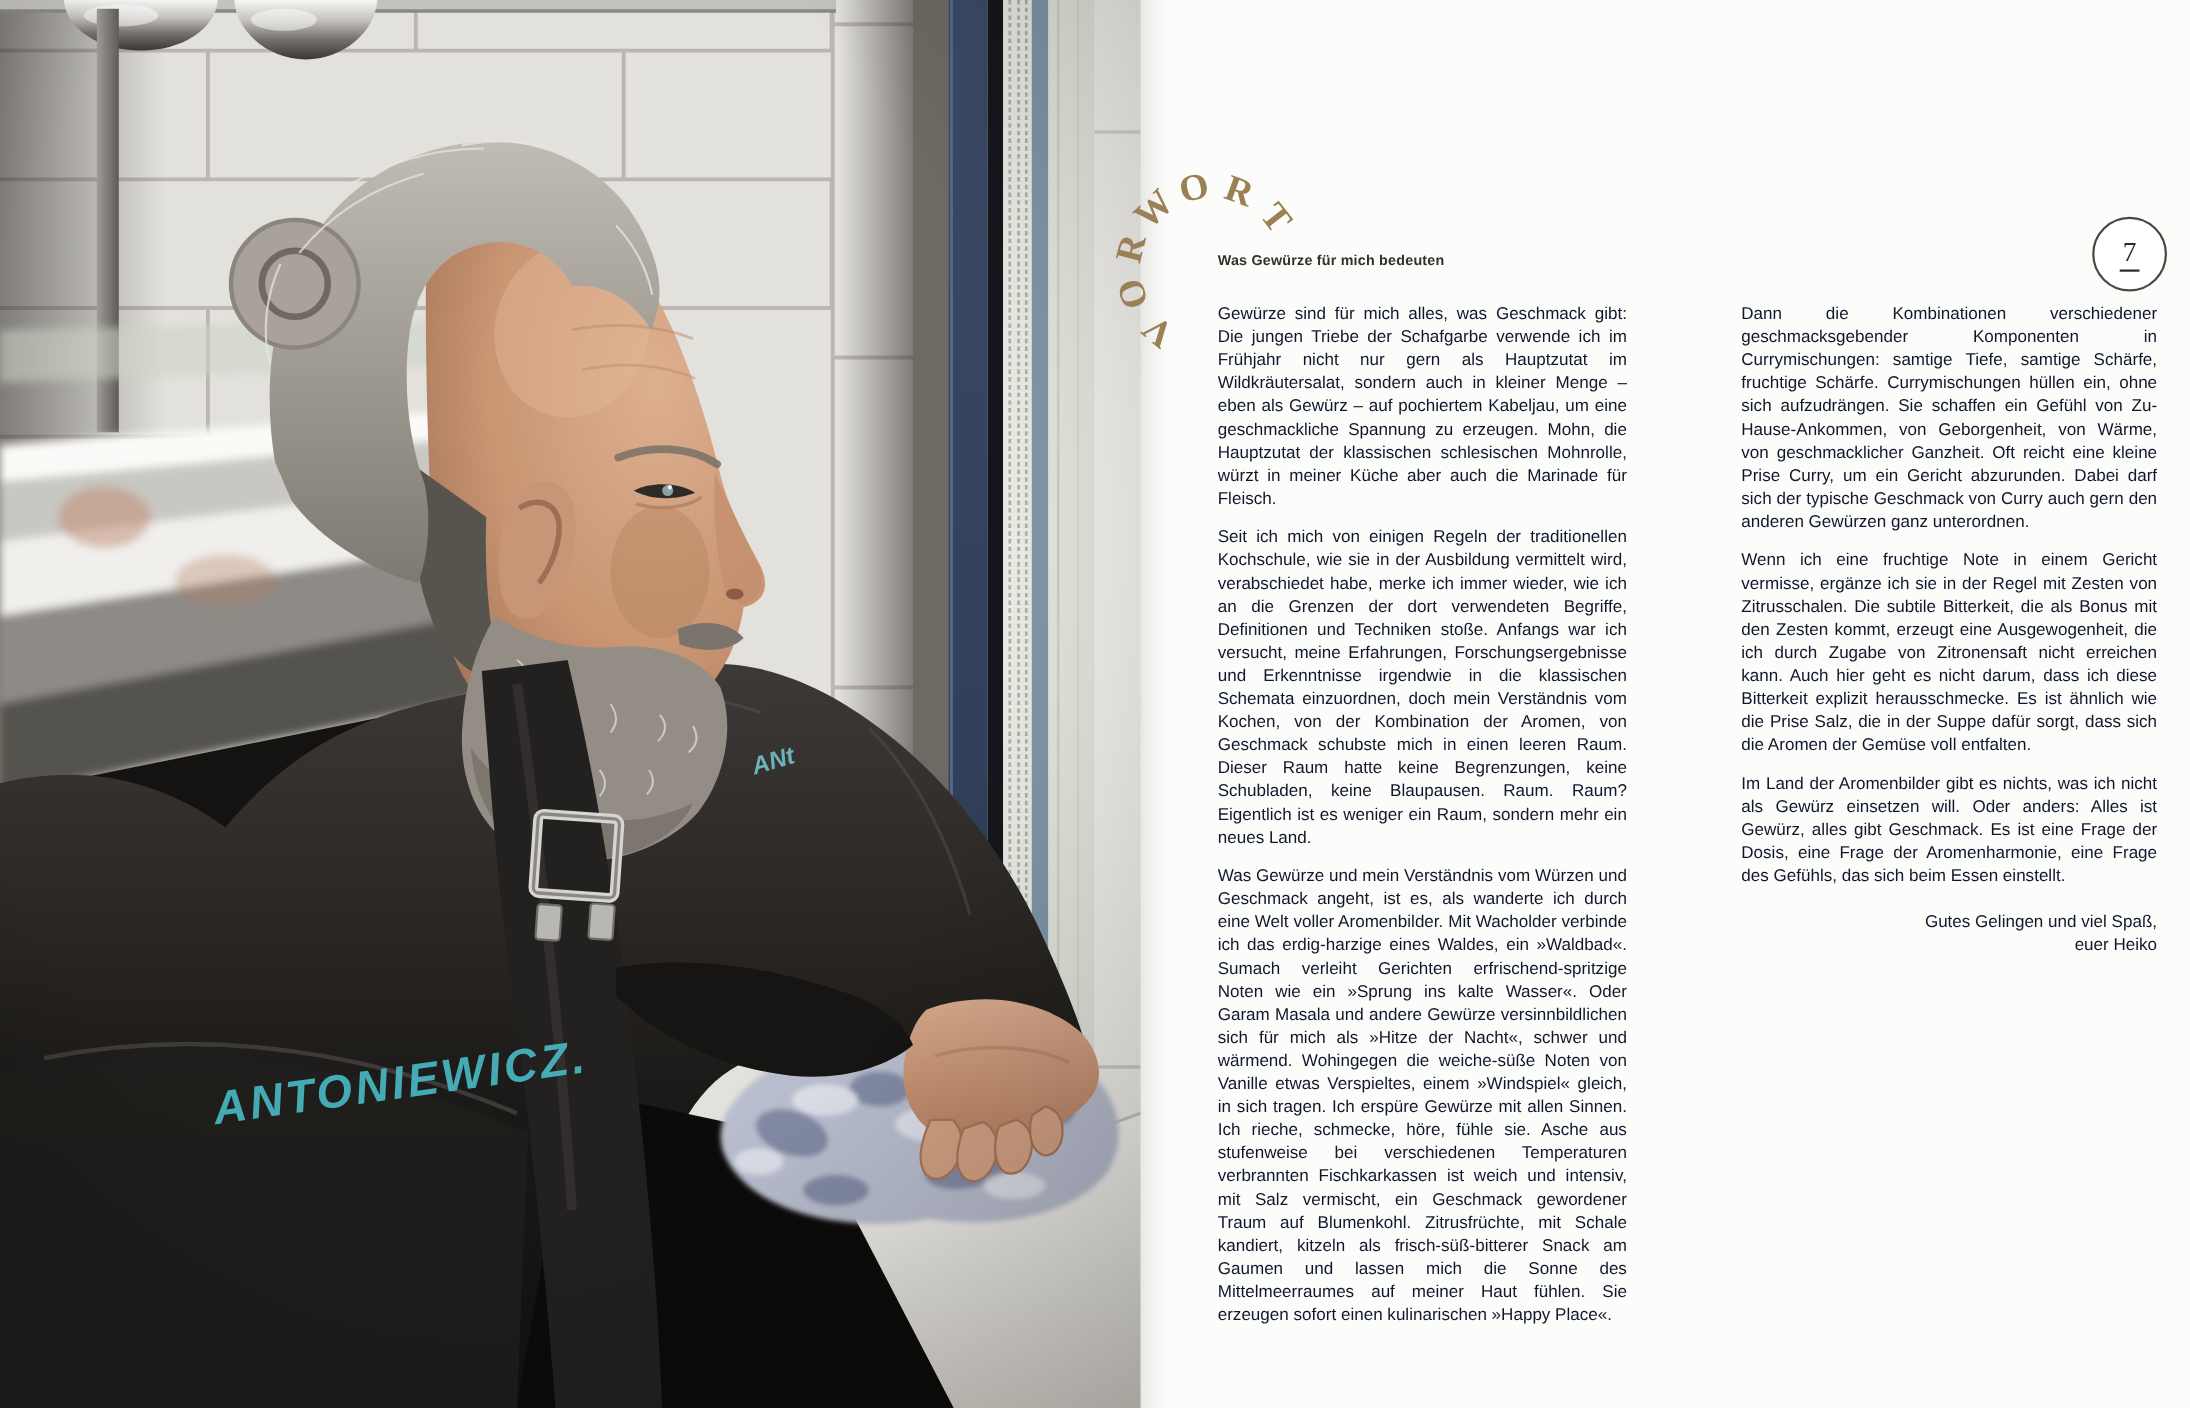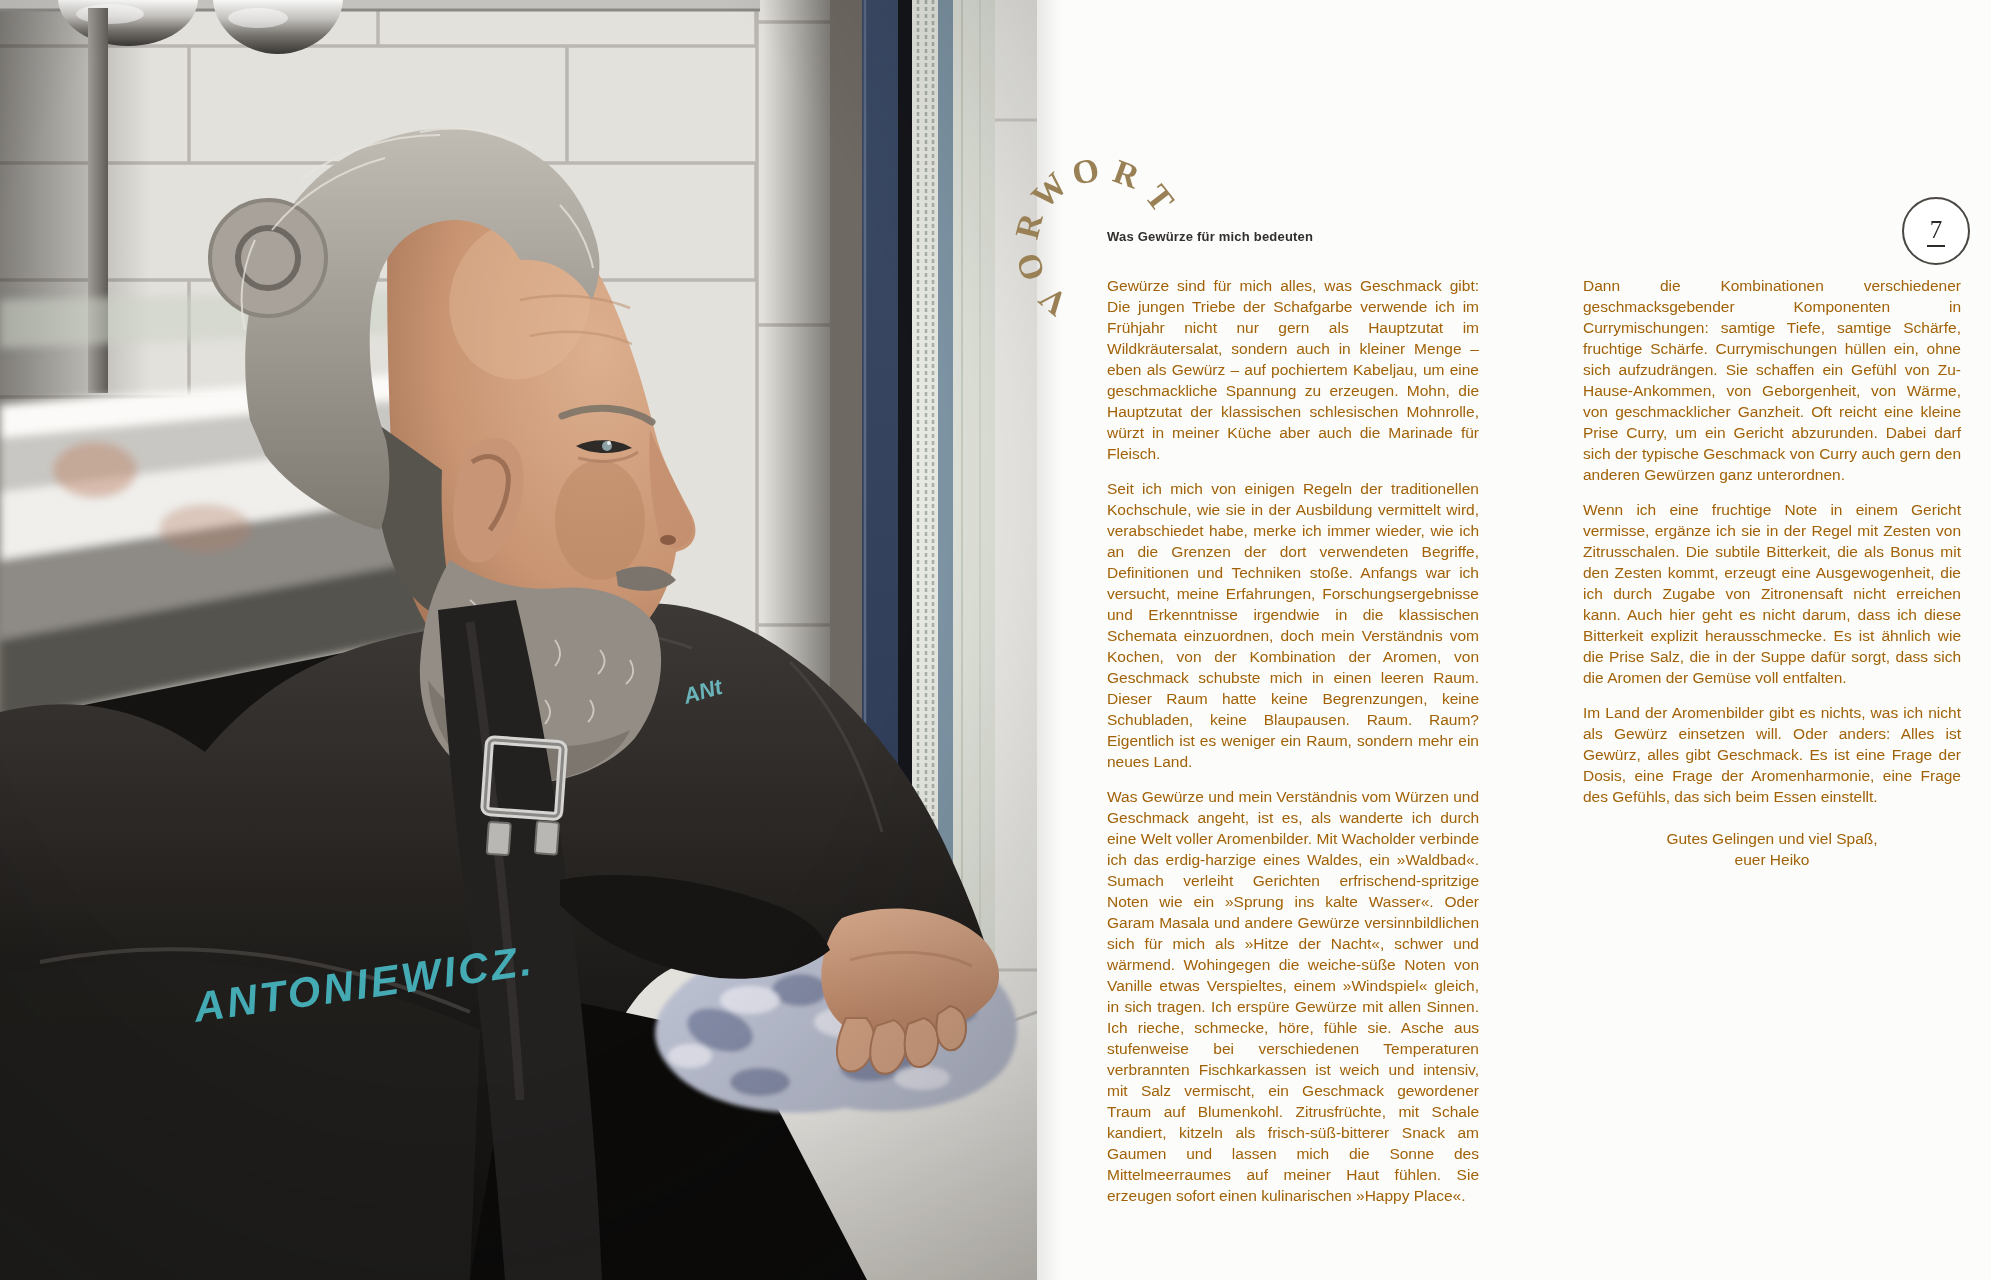--- a/index.html
+++ b/index.html
@@ -8,26 +8,26 @@
   .photo-page{position:absolute;left:0;top:0;width:1037px;height:1280px;}
   .gutter{position:absolute;left:1037px;top:0;width:24px;height:1280px;
           background:linear-gradient(to right,rgba(60,55,48,.10),rgba(60,55,48,0));}
   
   .arc{position:absolute;left:1101px;top:244px;width:0;height:0;}
   .arc-letter{position:absolute;left:-19px;top:-19px;width:38px;height:38px;line-height:38px;
       text-align:center;font-family:"Liberation Serif",serif;font-weight:700;font-size:34px;
       color:#9a8055;}
   .heading{position:absolute;left:1107px;top:229px;width:380px;font-size:13px;font-weight:700;
       color:#312f2b;letter-spacing:.2px;}
-  .col{position:absolute;top:275px;font-size:15.5px;line-height:21px;color:#a16207;
+  .col{position:absolute;top:275px;font-size:15.5px;line-height:21px;color:#0f172a;
       text-align:justify;text-justify:inter-word;hyphens:auto;-webkit-hyphens:auto;}
   .col p{margin:0 0 14px 0;}
   #col1{left:1107px;width:372px;}
   #col2{left:1583px;width:378px;}
-  .closing{text-align:center;margin-top:21px;}
+  .closing{text-align:right;margin-top:21px;}
   .closing div{line-height:21px;}
   .page-num{position:absolute;left:1902px;top:197px;width:64px;height:64px;
       border:2px solid #4a4742;border-radius:50%;background:#fff;
       display:flex;align-items:center;justify-content:center;}
   .page-num span{font-family:"Liberation Serif",serif;font-size:25px;color:#2d2b28;
       border-bottom:2px solid #2d2b28;padding:0 3px 1px;}
 </style>
 </head>
 <body>
 

